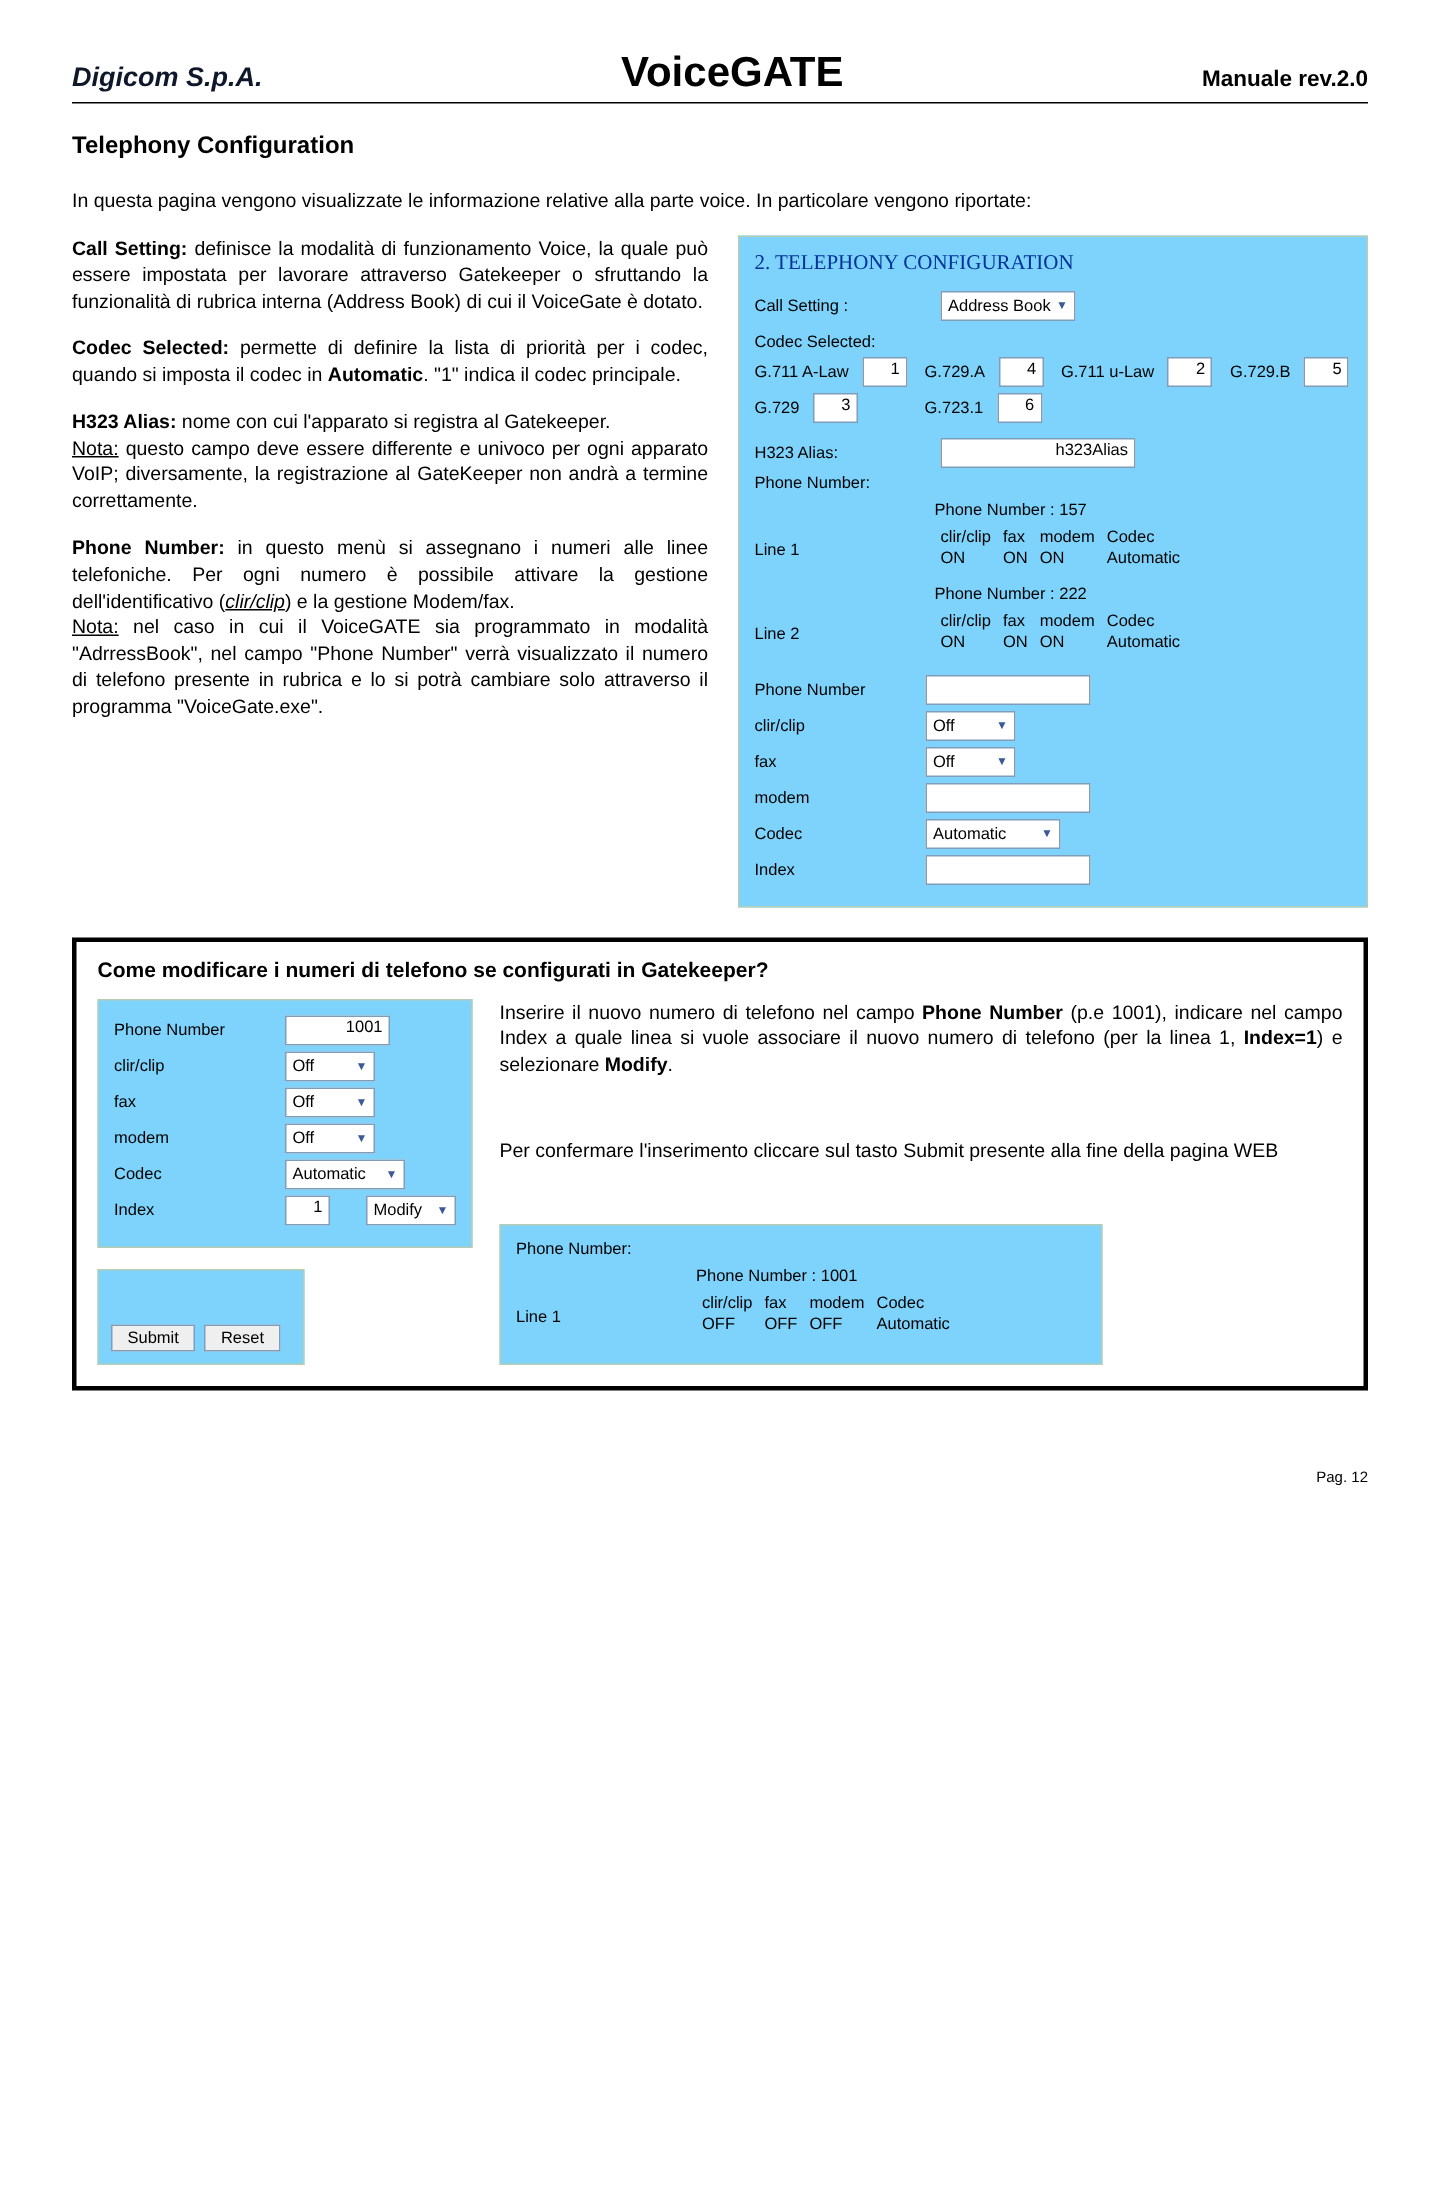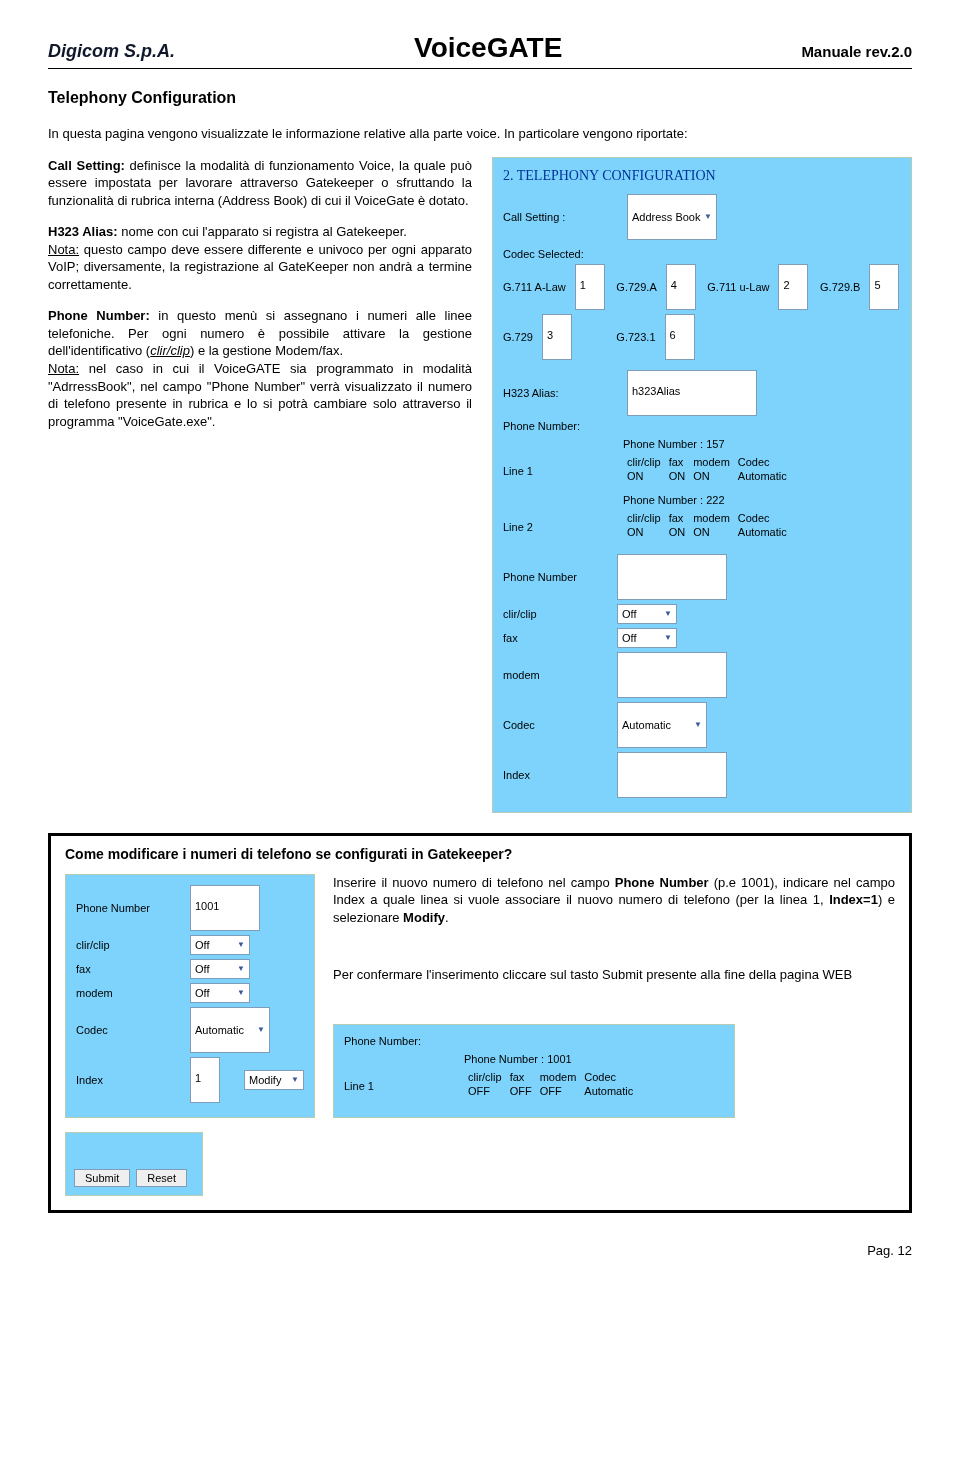--- a/index.html
+++ b/index.html
@@ -41,24 +41,25 @@
     color: #000;
     font-family: Verdana, Arial, sans-serif;
   }
   .ui-title { color: #003399; font-family: Georgia, serif; font-size: 14px; margin: 4px 0 10px 0; }
   .ui-row { display: flex; align-items: center; margin: 4px 0; gap: 24px; }
   .ui-label { flex: 0 0 90px; }
   .ui-label-wide { flex: 0 0 100px; }
   .ui-input, .ui-input-sm, .ui-select {
     border: 1px solid #7f9db9;
     background: #fff;
-    padding: 14px 4px;
+    padding: 1px 4px;
     height: 16px;
     font-size: 11px;
     box-sizing: content-box;
+    text-align: right;
   }
   .ui-input { width: 120px; }
   .ui-input-sm { width: 20px; }
   .ui-select { width: 80px; display: inline-flex; align-items: center; justify-content: space-between; }
   .ui-select-sm { width: 50px; display: inline-flex; border:1px solid #7f9db9; background:#fff; padding:1px 4px; height:16px; font-size:11px; align-items:center; justify-content:space-between; }
   .arrow { font-size: 8px; color: #3b5998; }
   .codec-grid { display: grid; grid-template-columns: auto auto auto auto; gap: 4px 10px; margin: 4px 0 10px 0; }
   .codec-grid div { display: flex; align-items: center; gap: 9px; }
   .mini-table { display: grid; grid-template-columns: repeat(4, auto); gap: 2px 8px; font-size: 11px; margin: 2px 0 6px 0; }
   .mini-table .h { font-weight: normal; }
@@ -71,21 +72,21 @@
     padding: 10px 14px 14px 14px;
     margin-top: 20px;
   }
   .callout-title { font-weight: bold; font-size: 14px; margin-bottom: 12px; }
   .callout-body { display: flex; gap: 18px; }
   .callout-left { flex: 0 0 230px; }
   .callout-right { flex: 1; text-align: justify; }
   .callout-right p { margin-bottom: 40px; }
 
   .bottom-box { margin-top: 10px; width: 380px; }
-  .footer { text-align: right; margin-top: 30px; font-size: 13px; }
+  .footer { text-align: right; margin-top: 53px; font-size: 10px; }
 </style>
 </head>
 <body>
 
 <div class="header-row">
   <div class="hdr-left">Digicom S.p.A.</div>
   <div class="hdr-center">VoiceGATE</div>
   <div class="hdr-right">Manuale rev.2.0</div>
 </div>
 <hr>
@@ -94,20 +95,23 @@
 
 <p>In questa pagina vengono visualizzate le informazione relative alla parte voice. In particolare vengono riportate:</p>
 
 <div class="two-col">
   <div class="col-left">
 
     <p>
       <span class="bold">Call Setting:</span><span> definisce la modalità di funzionamento Voice, la quale può essere impostata per lavorare attraverso Gatekeeper o sfruttando la funzionalità di rubrica interna (Address Book) di cui il VoiceGate è dotato.</span>
     </p>
 
+    <p>
+      <span class="bold">Codec Selected:</span><span> permette di definire la lista di priorità per i codec, quando si imposta il codec in </span><span class="bold">Automatic</span><span>. "1" indica il codec principale.</span>
+    </p>
 
     <p>
       <span class="bold">H323 Alias:</span><span> nome con cui l'apparato si registra al Gatekeeper.</span><br>
       <span class="underline">Nota:</span><span> questo campo deve essere differente e univoco per ogni apparato VoIP; diversamente, la registrazione al GateKeeper non andrà a termine correttamente.</span>
     </p>
 
     <p class="justify-full">
       <span class="bold">Phone Number:</span><span> in questo menù si assegnano i numeri alle linee telefoniche. Per ogni numero è possibile attivare la gestione dell'identificativo (</span><span class="italic underline">clir/clip</span><span>) e la gestione Modem/fax.</span><br>
       <span class="underline">Nota:</span><span> nel caso in cui il VoiceGATE sia programmato in modalità "AdrressBook", nel campo "Phone Number" verrà visualizzato il numero di telefono presente in rubrica e lo si potrà cambiare solo attraverso il programma "VoiceGate.exe".</span>
     </p>

